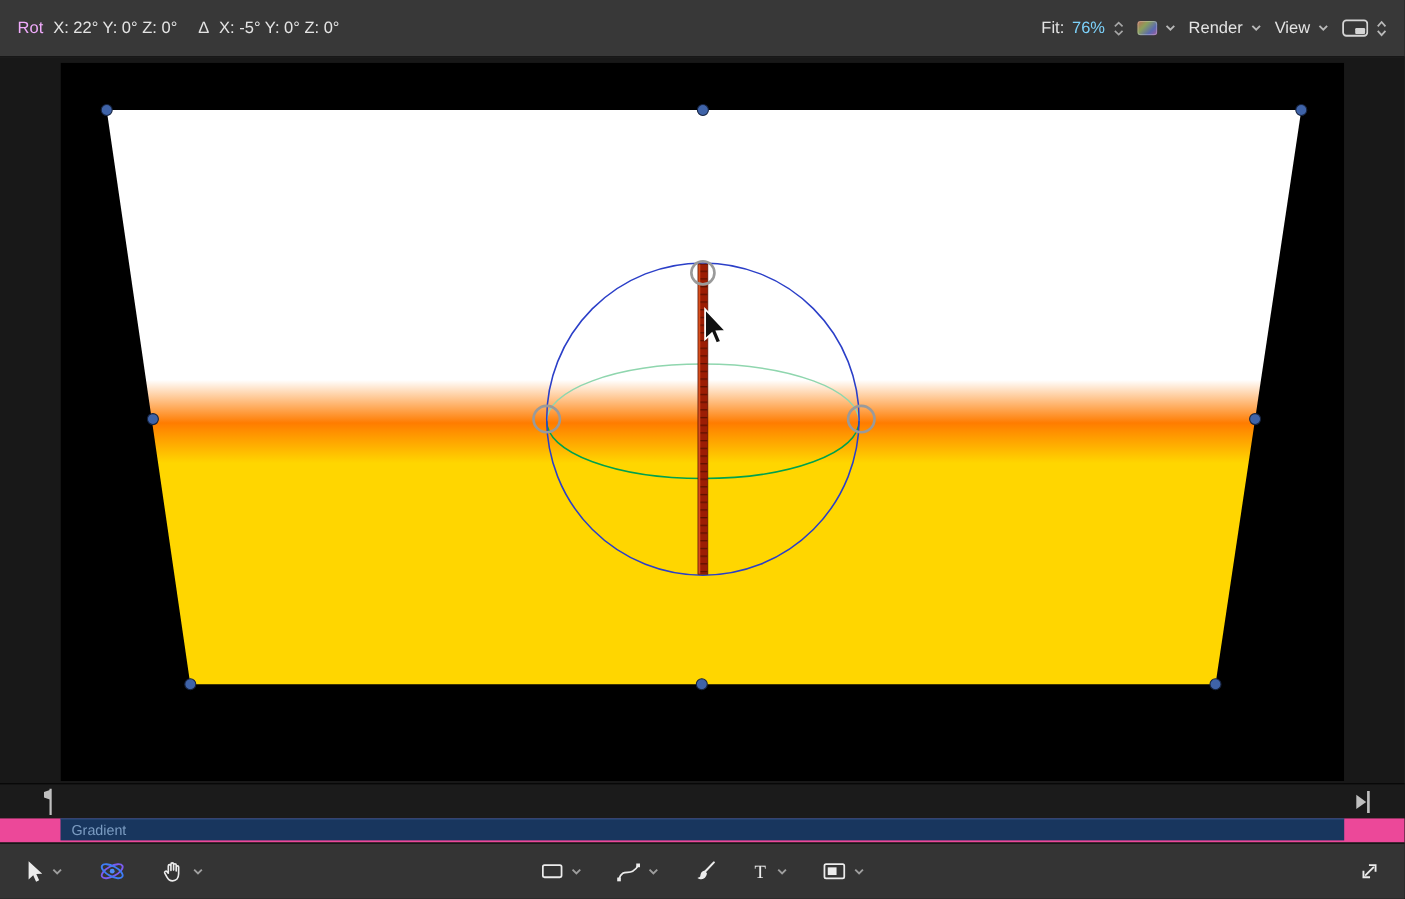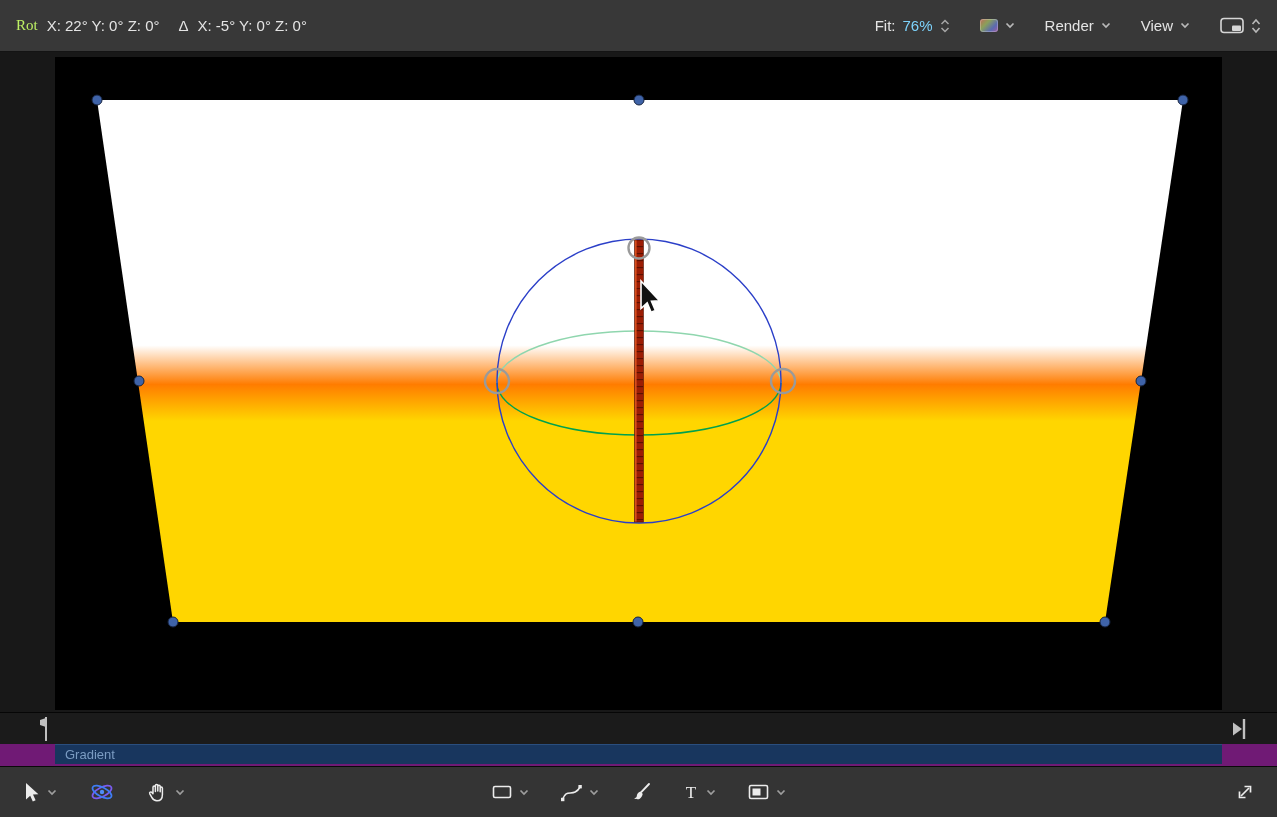--- a/index.html
+++ b/index.html
@@ -15,41 +15,41 @@
   .topbar {
     height: 52px;
     background: #383838;
     border-bottom: 1px solid #141414;
     display: flex;
     align-items: center;
     padding: 0 16px;
     font-size: 15px;
   }
   .status { display: flex; align-items: center; gap: 9px; white-space: nowrap; }
-  .lbl-dim { color: #bef264; font-family: Liberation Serif, serif; }
+  .lbl-dim { color: #f0abfc; }
   .val-dim { color: #7dd3fc; }
   .delta-gap { margin-left: 10px; }
-  .right-controls { margin-left: auto; display: flex; align-items: center; gap: 30px; }
+  .right-controls { margin-left: auto; display: flex; align-items: center; gap: 12px; }
   .control { display: flex; align-items: center; gap: 7px; cursor: default; }
   .swatch {
     width: 18px; height: 13px; border-radius: 3px;
     background: linear-gradient(135deg, #c06a5a 0%, #8aa05a 35%, #5a6ab0 70%, #a05aa0 100%);
     box-shadow: inset 0 0 0 1px rgba(255,255,255,.25);
   }
 
   
   .viewport { position: relative; height: 660px; background: #181818; }
   .canvas-svg { position: absolute; left: 55px; top: 5px; display: block; }
 
   
   .timeline { height: 54px; background: #121212; }
   .ruler { position: relative; height: 32px; background: #1b1b1b; border-top: 1px solid #060606; }
   .pin-marker { position: absolute; left: 38px; top: 3px; }
   .end-marker { position: absolute; right: 30px; top: 4px; }
-  .cliprow { position: relative; height: 22px; background: #701a75; }
+  .cliprow { position: relative; height: 22px; background: #ec4899; }
   .clip {
     position: absolute; left: 55px; top: 0;
     width: 1167px; height: 20px;
     background: #18365e;
     border-top: 1px solid #2a4e7e;
     display: flex; align-items: center;
     padding-left: 10px;
   }
   .clip-label { font-size: 13px; color: #7b9cc2; }
 

